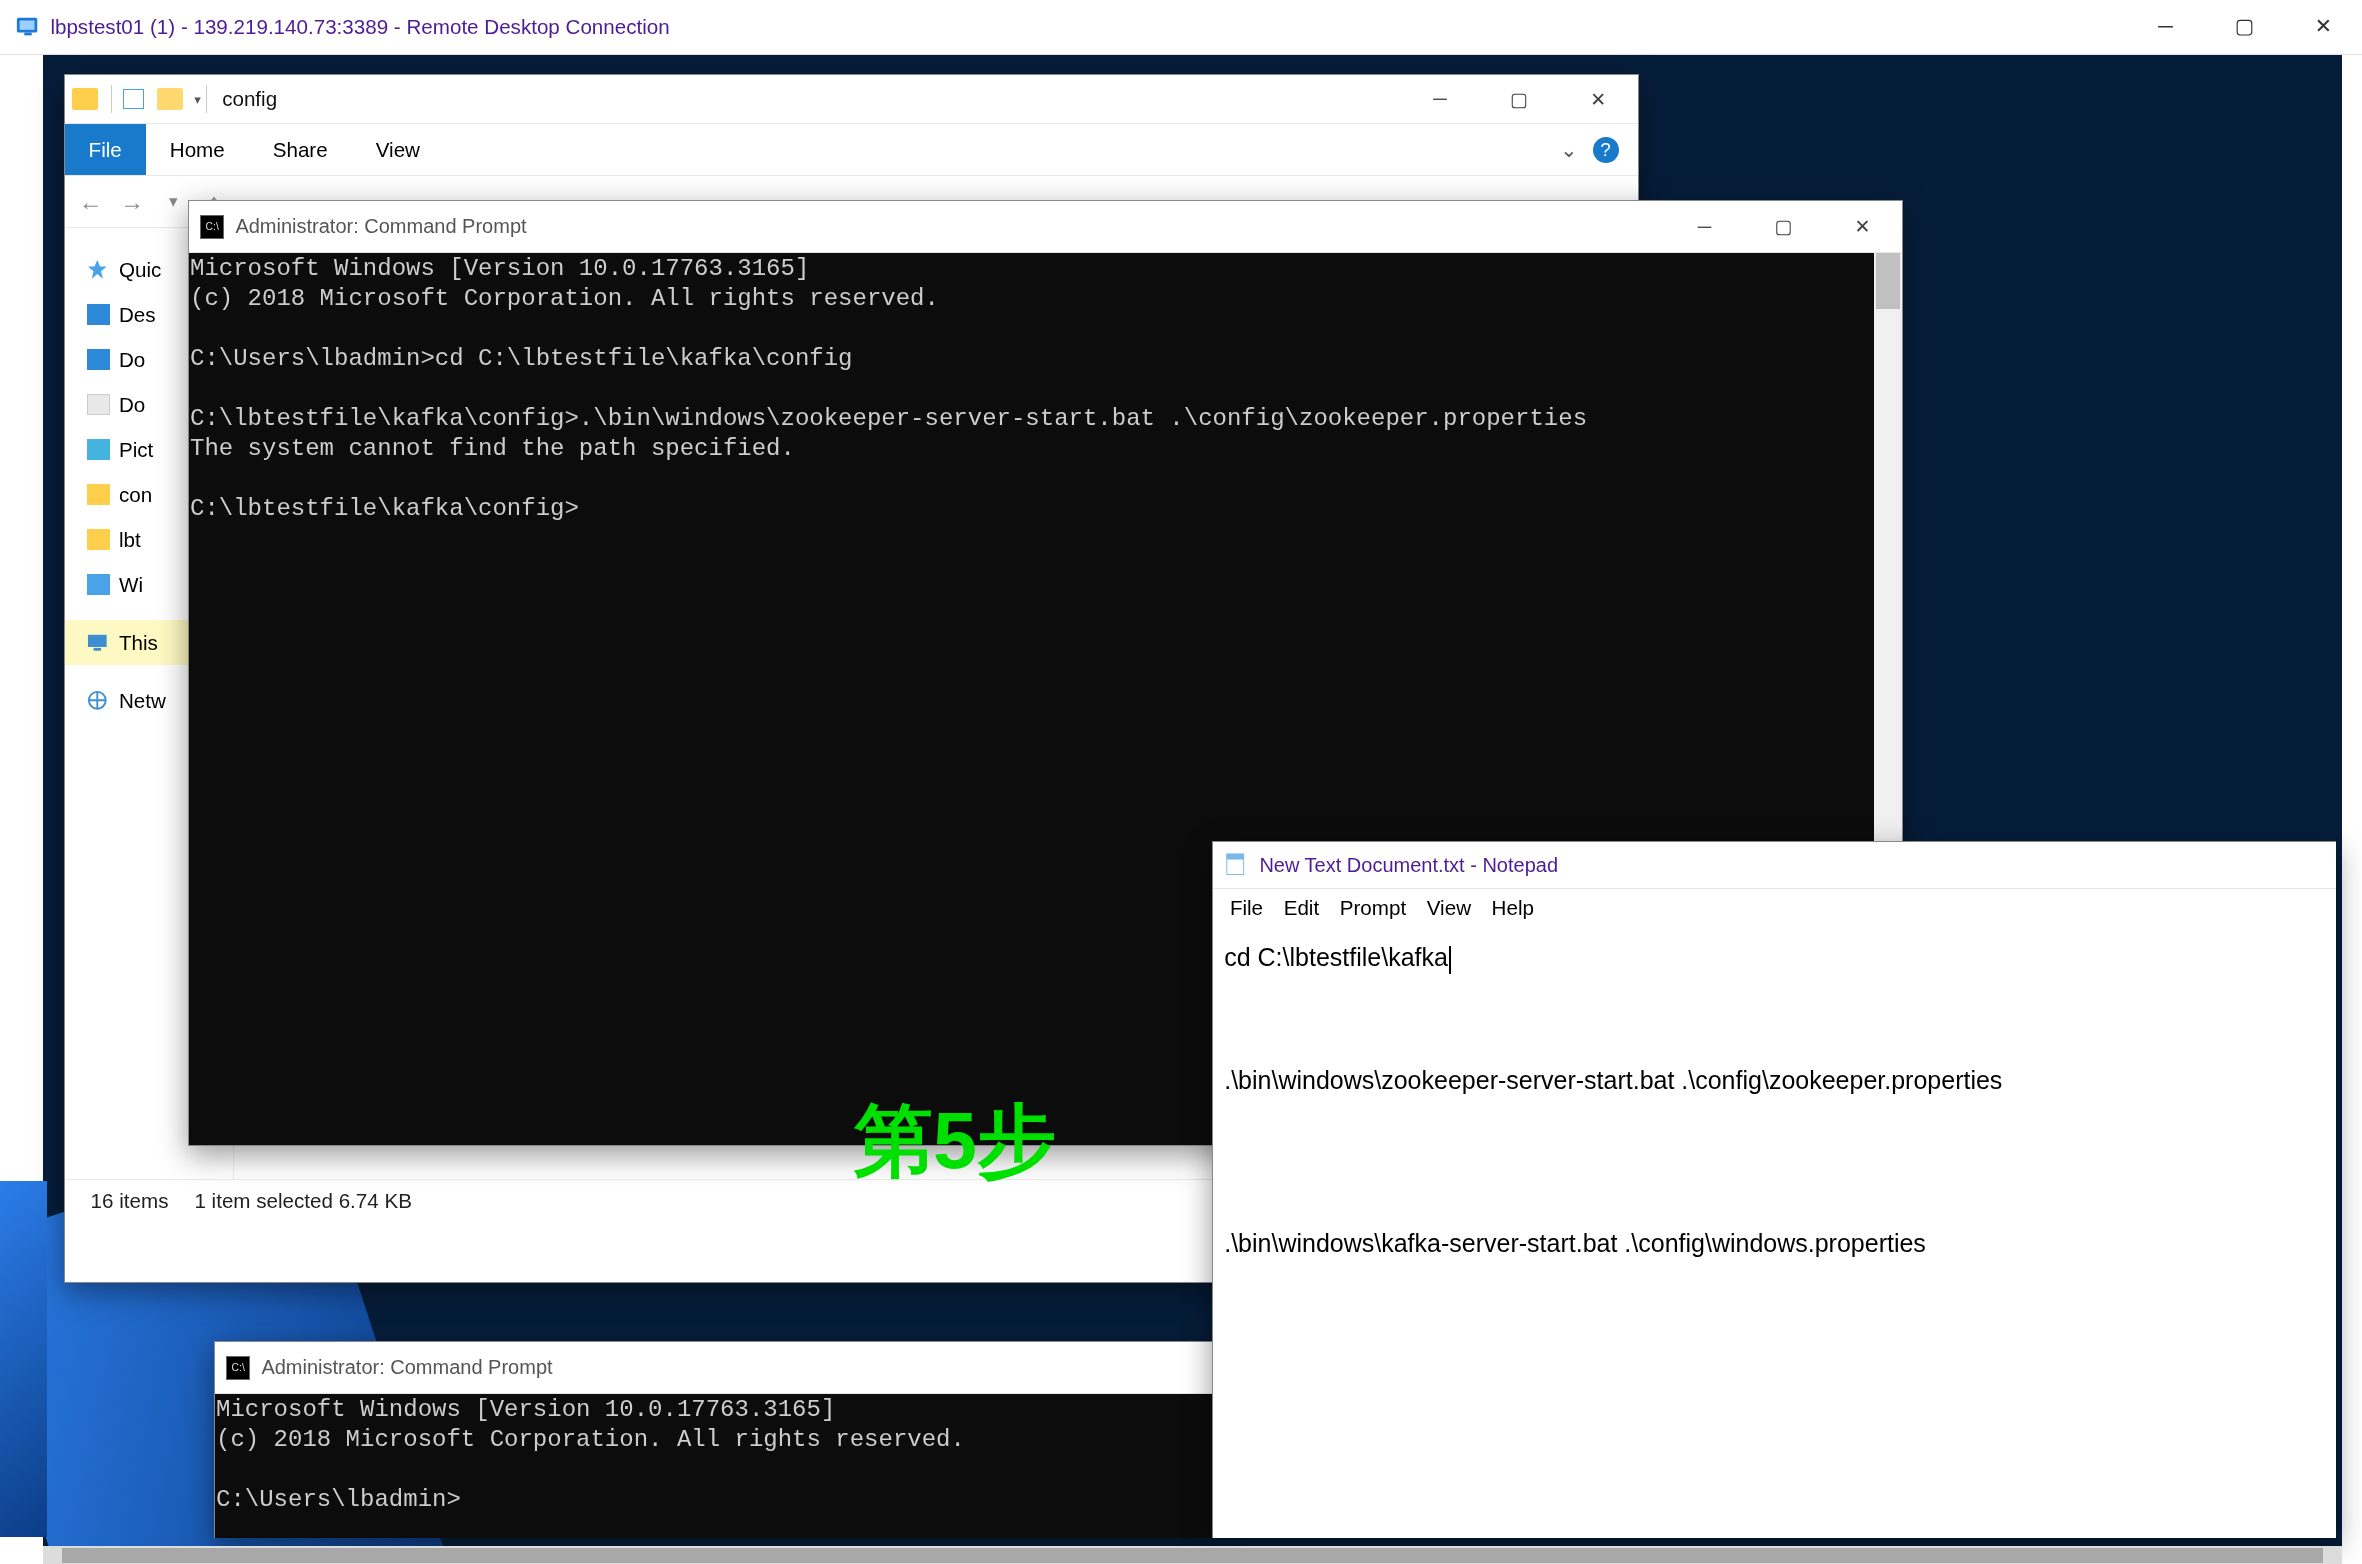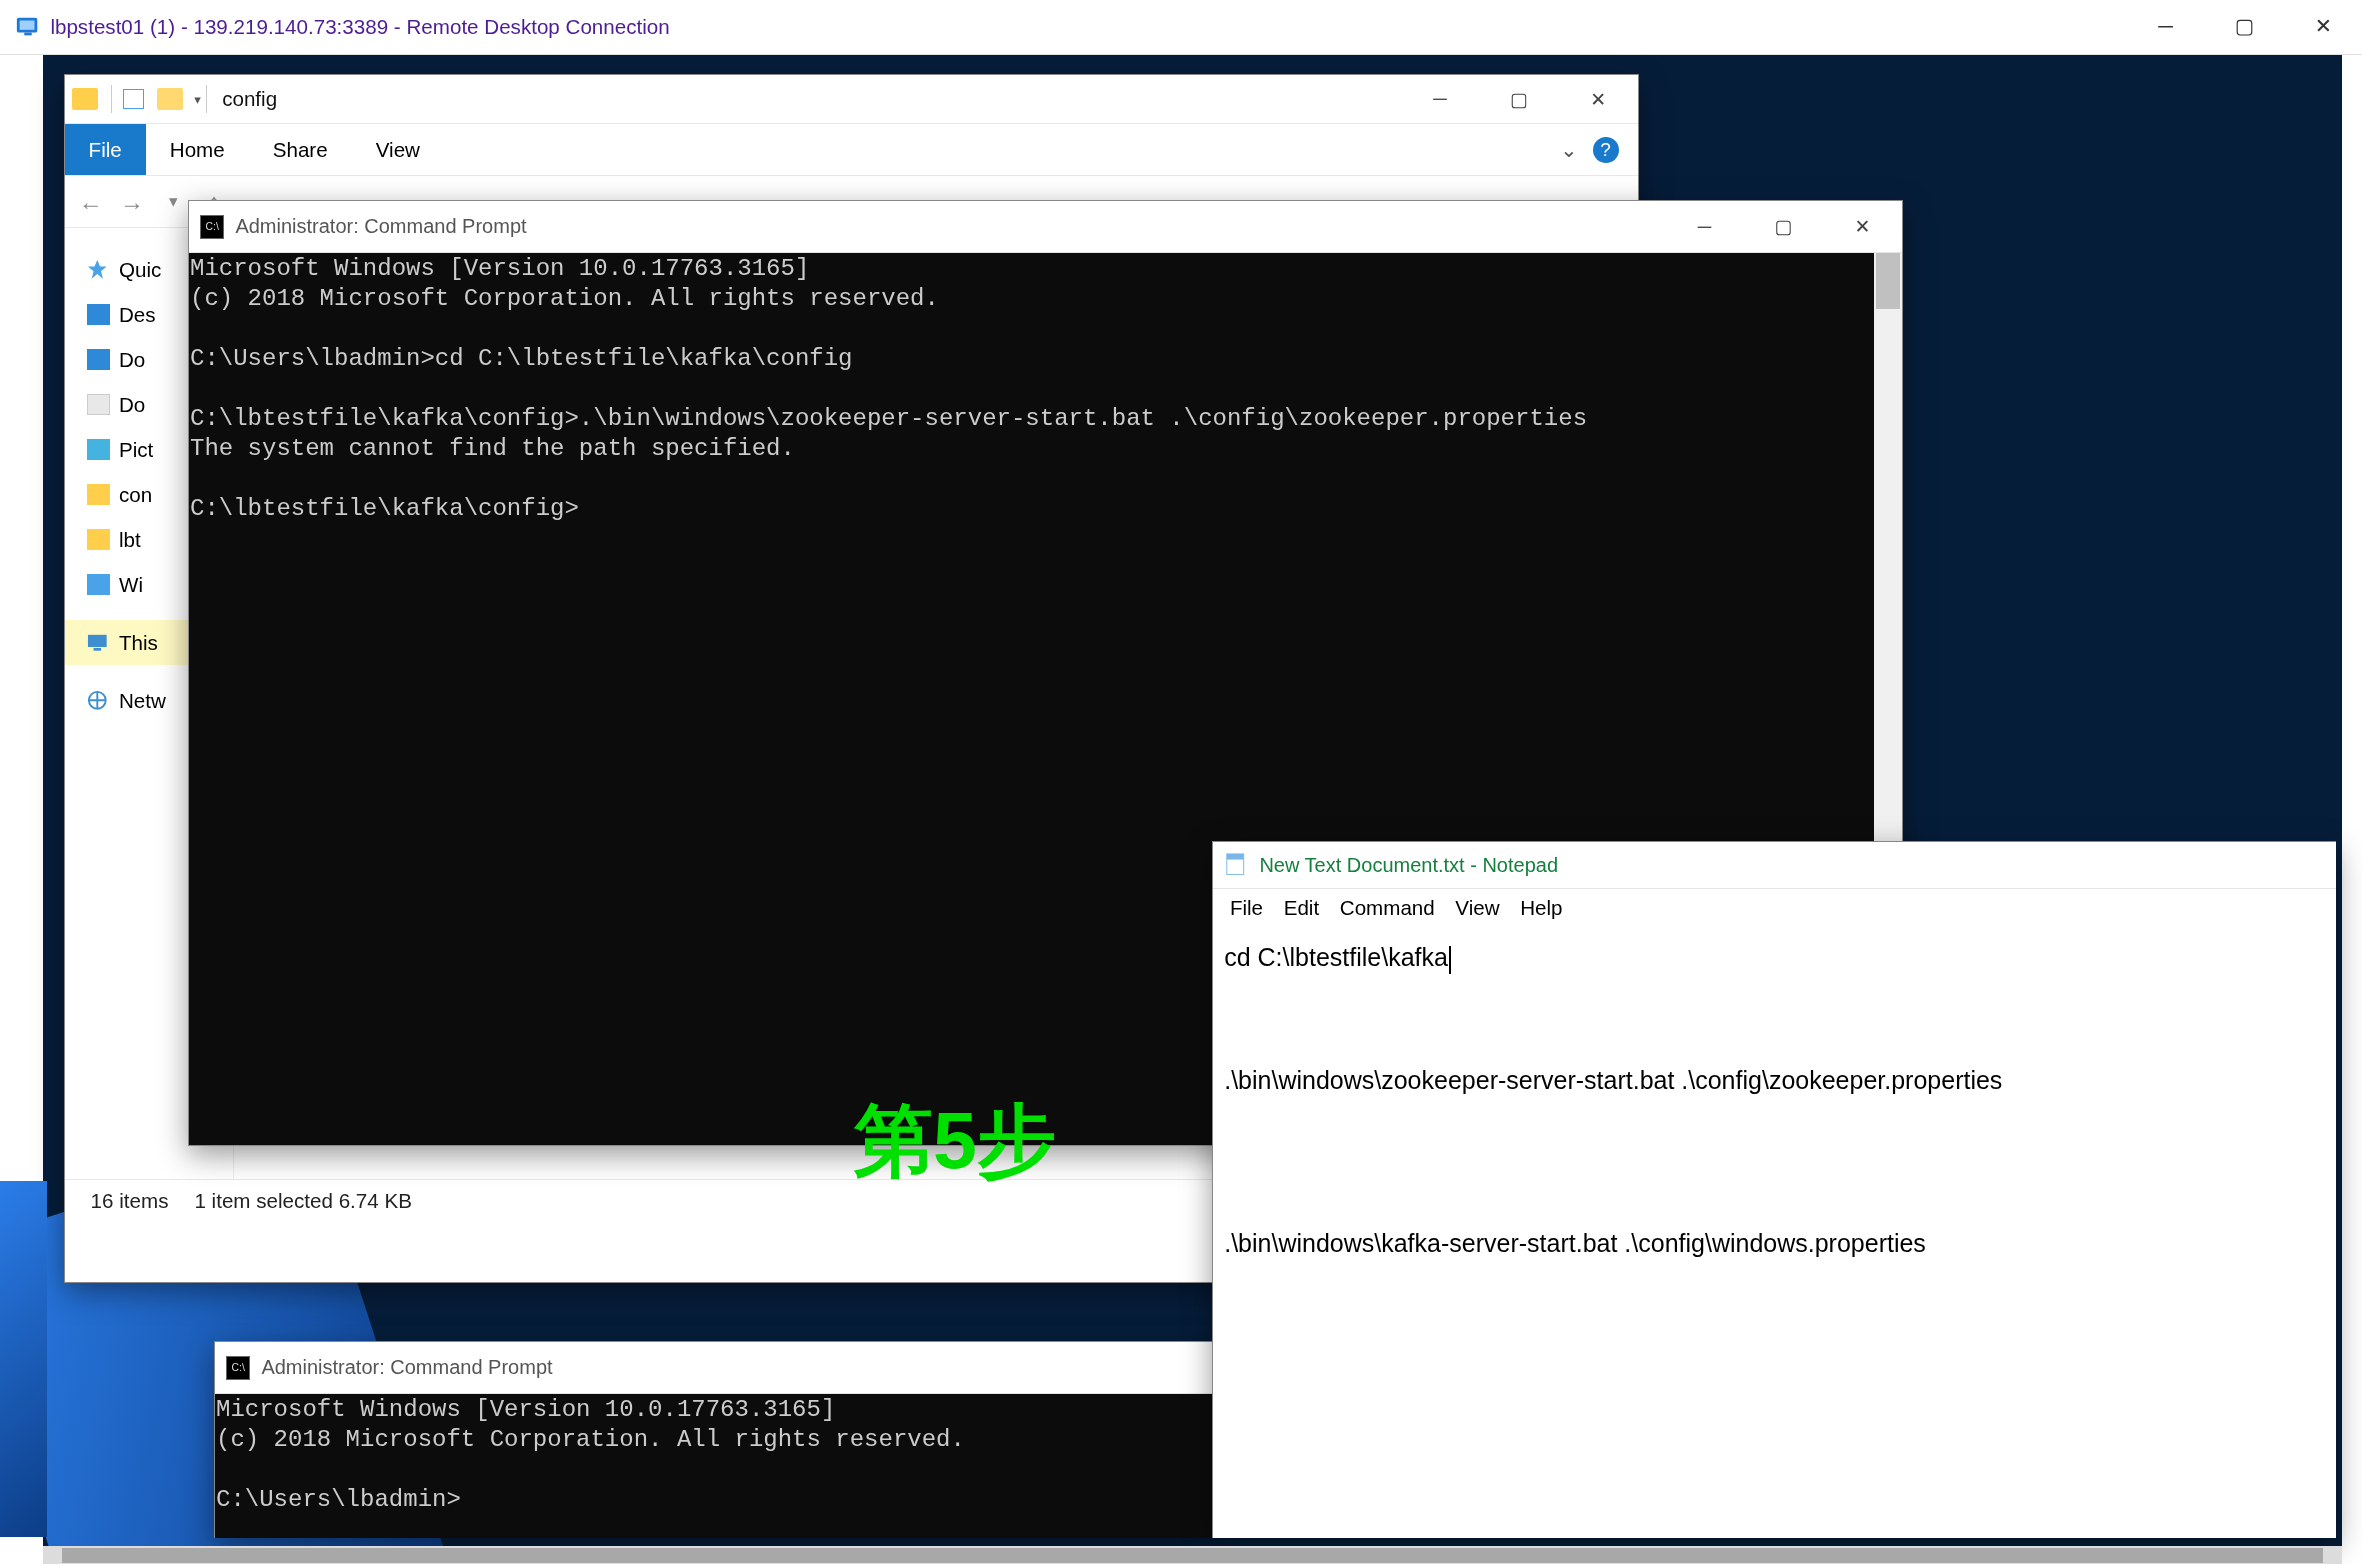--- a/index.html
+++ b/index.html
@@ -227,26 +227,26 @@
 
 C:\Users\lbadmin&gt; </div>
     </div>
 
     <div class="win notepad" style="left:1169px; top:786px; width:1124px; height:697px; border-right:none; border-bottom:none;">
       <div class="win-title" style="height:47px">
         <span class="wicon"><svg width="22.5" height="22.5" viewBox="0 0 24 24">
               <rect x="3" y="1" width="18" height="22" fill="#fff" stroke="#7ab7e8"></rect>
               <rect x="3" y="1" width="18" height="6" fill="#7ab7e8"></rect>
             </svg></span>
-        <span class="wtitle" style="color:#15803d">New Text Document.txt - Notepad</span>
+        <span class="wtitle" style="color:#4c1d95">New Text Document.txt - Notepad</span>
       </div>
       <div class="menu">
         <span class="mitem">File</span>
         <span class="mitem">Edit</span>
-        <span class="mitem">Command</span>
+        <span class="mitem">Prompt</span>
         <span class="mitem">View</span>
         <span class="mitem">Help</span>
       </div>
       <div class="editor"><span>cd C:\lbtestfile\kafka</span><span class="caret"></span>
 
 
 <span>.\bin\windows\zookeeper-server-start.bat .\config\zookeeper.properties</span>
 
 
 

